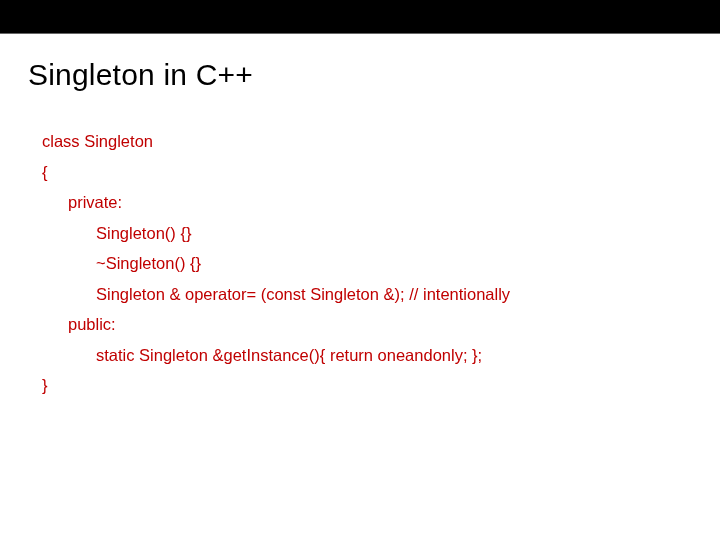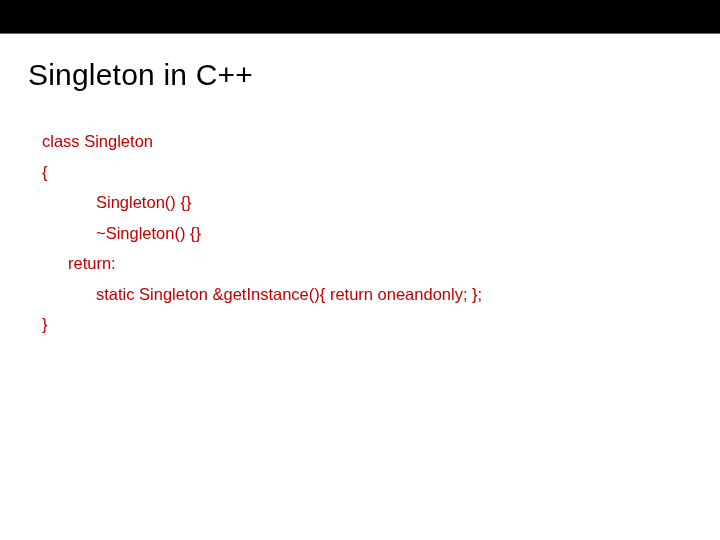--- a/index.html
+++ b/index.html
@@ -39,19 +39,21 @@
 </head>
 <body>
 
 <div class="slide">
   <div class="topbar"></div>
   <h1 class="title">Singleton in C++</h1>
 
   <div class="code-area">
     <span class="code-line">class Singleton</span>
     <span class="code-line">{</span>
+    <span class="code-line ind1">private:</span>
     <span class="code-line ind2">Singleton() {}</span>
     <span class="code-line ind2">~Singleton() {}</span>
-    <span class="code-line ind1">return:</span>
+    <span class="code-line ind2">Singleton &amp; operator= (const Singleton &amp;); // intentionally</span>
+    <span class="code-line ind1">public:</span>
     <span class="code-line ind2">static Singleton &amp;getInstance(){ return oneandonly; };</span>
     <span class="code-line">}</span>
   </div>
 </div>
 
 </body></html>

